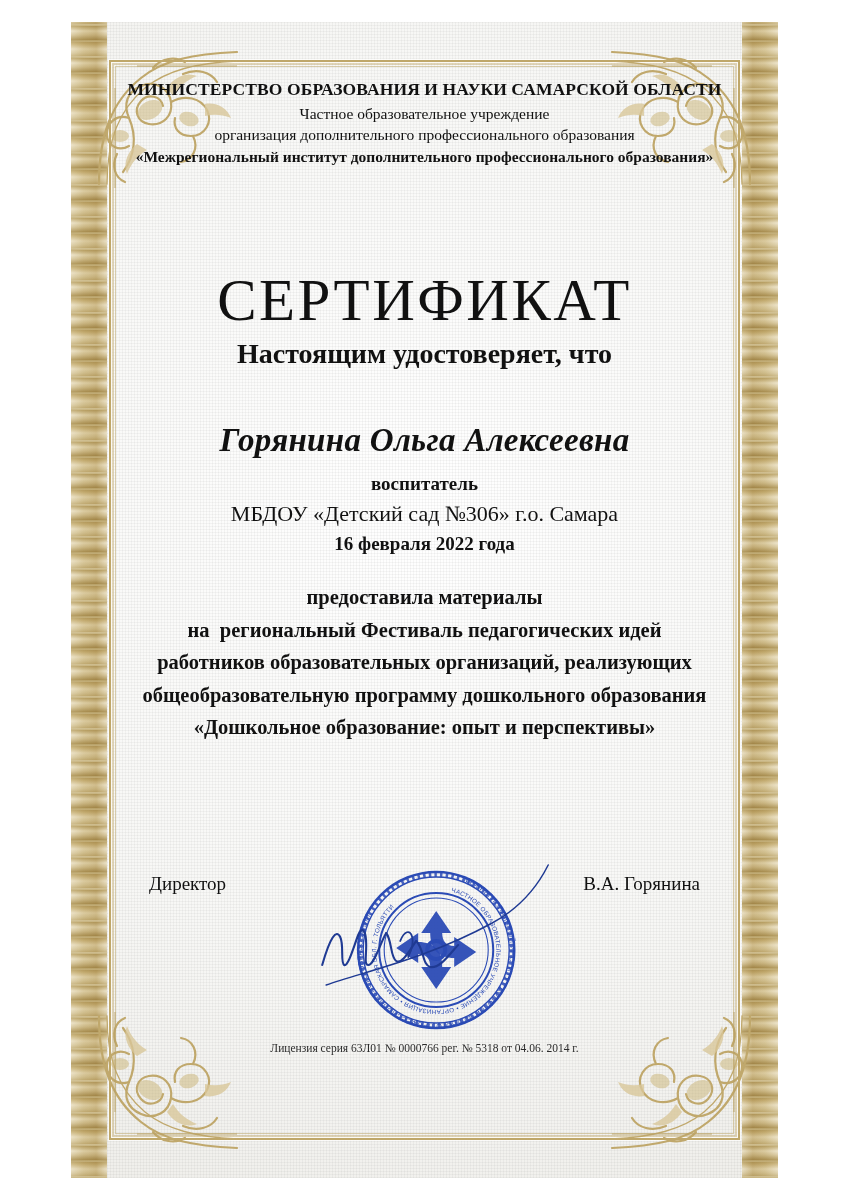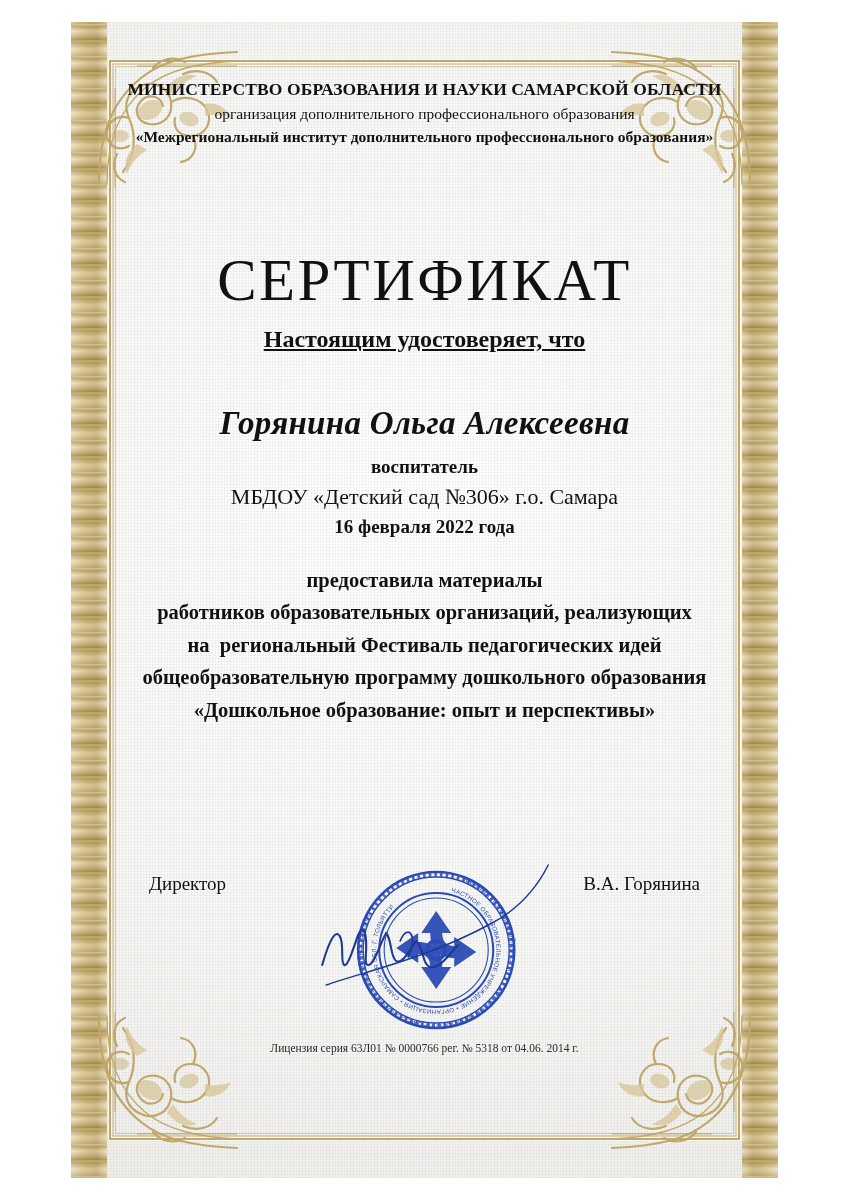--- a/index.html
+++ b/index.html
@@ -127,24 +127,23 @@
   }
 
   .title {
     margin-top: 104px;
     font-size: 59px;
     font-weight: normal;
     letter-spacing: 2.5px;
     line-height: 1;
   }
   .subtitle {
-    margin-top: 16px;
-    font-size: 24px;
-    font-weight: bold;
-    text-decoration: underline;
+    margin-top: 8px;
+    font-size: 28px;
+    font-weight: bold;
   }
 
   .recipient {
     margin-top: 52px;
     font-size: 33px;
     font-weight: bold;
     font-style: italic;
     letter-spacing: .3px;
   }
 
@@ -346,35 +345,36 @@
       <g stroke="#b79f63" stroke-width="1" fill="none" opacity=".85">
         <path d="M144 22 L44 22"></path>
         <path d="M22 144 L22 44"></path>
       </g>
     </svg>
   </div>
 
   <div class="content">
 
     <div class="hdr-line hdr-1">МИНИСТЕРСТВО ОБРАЗОВАНИЯ И НАУКИ САМАРСКОЙ ОБЛАСТИ</div>
+    <div class="hdr-line hdr-2">Частное образовательное учреждение</div>
     <div class="hdr-line hdr-3">организация дополнительного профессионального образования</div>
     <div class="hdr-line hdr-4">«Межрегиональный институт дополнительного профессионального образования»</div>
 
     <div class="title">СЕРТИФИКАТ</div>
     <div class="subtitle">Настоящим удостоверяет, что</div>
 
     <div class="recipient">Горянина Ольга Алексеевна</div>
     <div class="role">воспитатель</div>
     <div class="org">МБДОУ «Детский сад №306» г.о. Самара</div>
     <div class="date">16 февраля 2022 года</div>
 
     <div class="body-block">
       <div class="body-line">предоставила материалы</div>
+      <div class="body-line">на  региональный Фестиваль педагогических идей</div>
       <div class="body-line">работников образовательных организаций, реализующих</div>
-      <div class="body-line">на  региональный Фестиваль педагогических идей</div>
       <div class="body-line">общеобразовательную программу дошкольного образования</div>
       <div class="body-line">«Дошкольное образование: опыт и перспективы»</div>
     </div>
   </div>
 
   <div class="stamp-wrap">
     <svg width="280" height="210" viewBox="0 0 280 210" xmlns="http://www.w3.org/2000/svg">
       <defs>
         <path id="ringOuter" d="M140,105 m0,-74 a74,74 0 1,1 -0.1,0"></path>
         <path id="ringInner" d="M140,105 m0,-60 a60,60 0 1,1 -0.1,0"></path>

